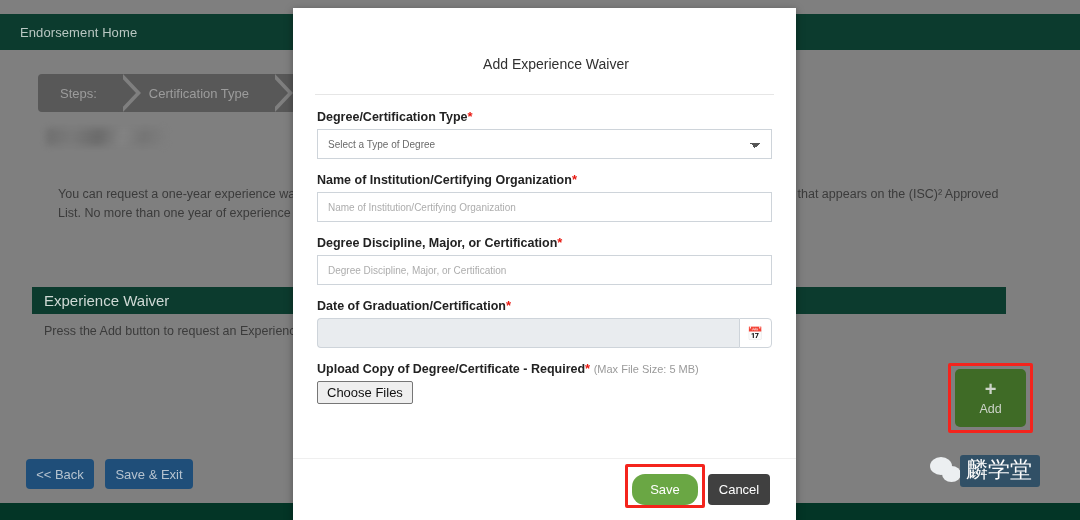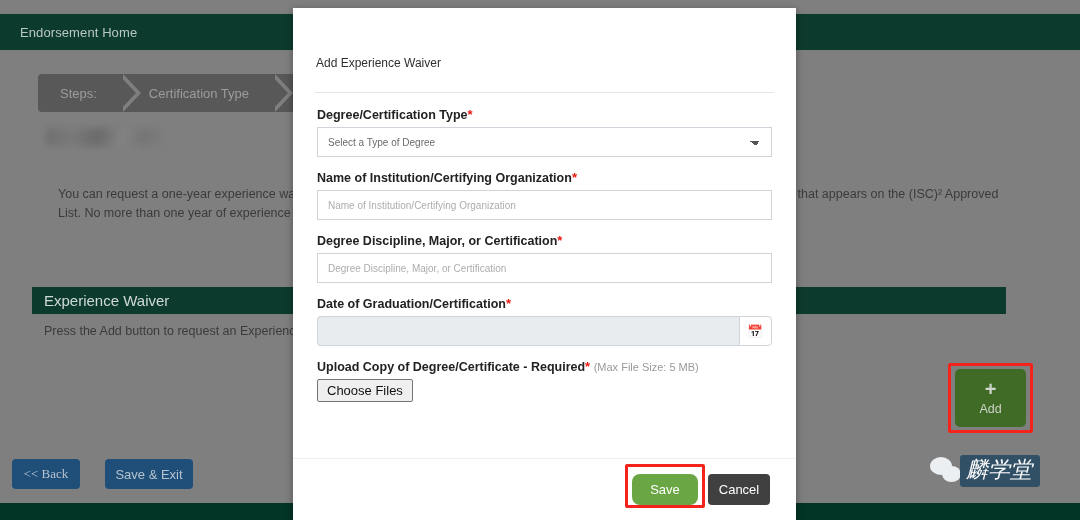--- a/index.html
+++ b/index.html
@@ -161,38 +161,37 @@
     position: absolute;
     background: #1f4e79;
     color: #b6c3cf;
     font-size: 13px;
     border: none;
     border-radius: 4px;
     height: 30px;
     cursor: pointer;
     font-family: "Liberation Sans", sans-serif;
   }
-  #btn-back      { left: 12px;  top: 459px; width: 68px; font-family: Liberation Serif, serif; }
+  #btn-back      { left: 26px;  top: 459px; width: 68px; }
   #btn-save-exit { left: 105px; top: 459px; width: 88px; }
 
   .footer-bar {
     position: absolute;
     left: 0; right: 0; top: 503px;
     height: 17px;
     background: #033526;
   }
 
   
   .watermark {
     position: absolute;
     left: 930px; top: 455px;
     display: flex;
     align-items: center;
     z-index: 7;
-    font-style: italic;
   }
   .wechat-ico { position: relative; width: 34px; height: 28px; }
   .wechat-ico .b1, .wechat-ico .b2 {
     position: absolute;
     background: #eceff1;
     border-radius: 50%;
   }
   .wechat-ico .b1 { width: 22px; height: 18px; left: 0;  top: 0; }
   .wechat-ico .b2 { width: 19px; height: 16px; left: 12px; top: 9px; }
   .wm-box {
@@ -211,23 +210,24 @@
   .modal {
     position: absolute;
     left: 293px; top: 8px;
     width: 503px;
     height: 520px;
     background: #ffffff;
     box-shadow: 0 2px 8px rgba(0,0,0,.35);
     z-index: 10;
   }
   .modal-title {
-    font-size: 12px;
+    font-size: 14px;
     color: #303030;
     padding: 48px 0 0 23px;
+    text-align: center;
   }
   .modal-divider {
     margin: 22px 22px 0 22px;
     border-top: 1px solid #e6e6e6;
   }
   .modal-body { padding: 14px 24px 0 24px; }
 
   .field { margin-bottom: 13px; }
   .field-label {
     font-size: 12.5px;
@@ -308,21 +308,21 @@
     align-items: center;
     justify-content: flex-end;
     padding-right: 26px;
     gap: 10px;
   }
   .save-wrap { position: relative; }
   .btn-save {
     background: #6aa744;
     color: #ffffff;
     border: none;
-    border-radius: 8px;
+    border-radius: 13px;
     font-size: 13px;
     width: 66px;
     height: 31px;
     cursor: pointer;
     font-family: "Liberation Sans", sans-serif;
   }
   .save-annot {
     position: absolute;
     left: -7px; top: -10px;
     width: 80px; height: 44px;

